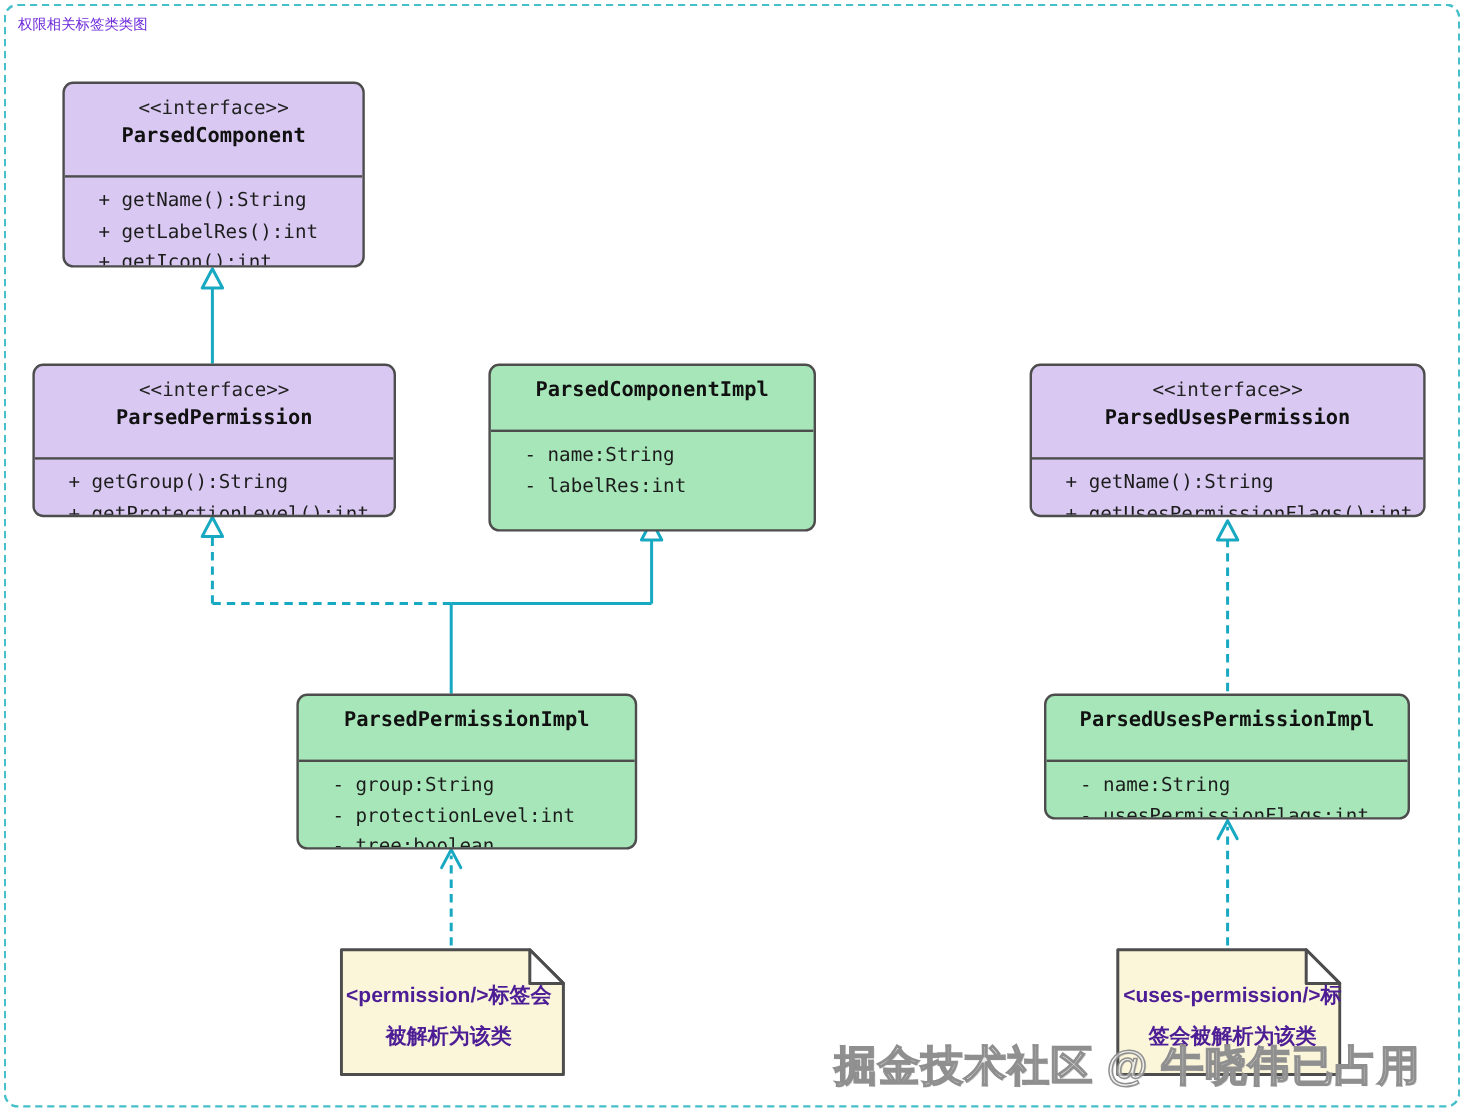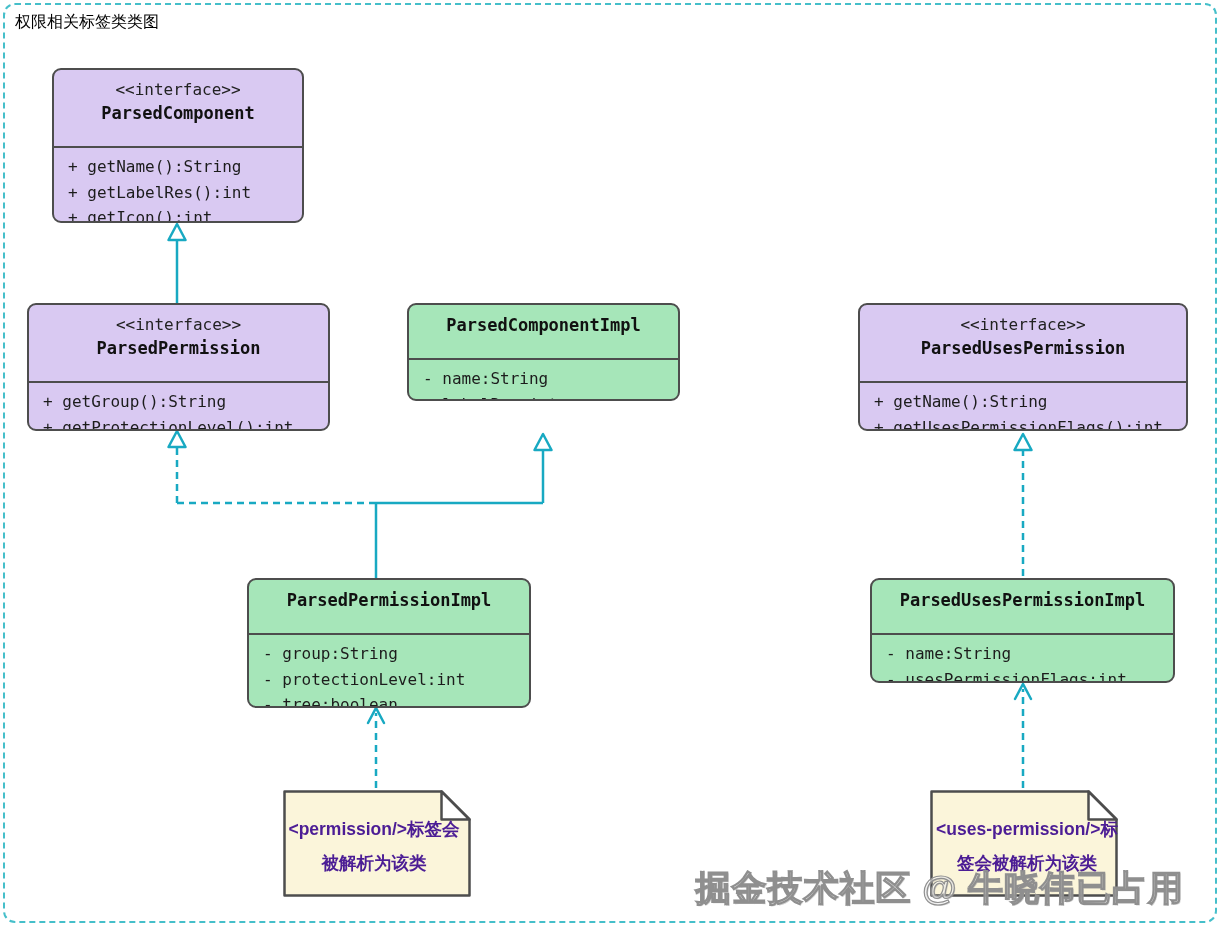--- a/index.html
+++ b/index.html
@@ -12,22 +12,22 @@
   }
   .canvas {
     position: absolute;
     left: 3px; top: 3px; right: 3px; bottom: 3px;
     border: 2px dashed #45bfca;
     border-radius: 12px;
   }
   .diagram-title {
     position: absolute;
     left: 15px; top: 12px;
-    font-size: 16px;
-    color: #000000;
+    font-size: 12px;
+    color: #6d28d9;
   }
   
   .uml-class {
     position: absolute;
     border: 2.5px solid #4d4d4d;
     border-radius: 9px;
     box-sizing: border-box;
     overflow: hidden;
   }
   .uml-class.iface { background: #d9c9f2; }
@@ -43,21 +43,21 @@
     color: #222222;
     line-height: 23px;
   }
   .cname {
     font-family: "DejaVu Sans Mono", monospace;
     font-weight: bold;
     font-size: 17px;
     color: #111111;
     line-height: 25px;
   }
-  .uml-body { padding: 6px 11px 4px 14px; }
+  .uml-body { padding: 6px 11px 4px 28px; }
   .row {
     font-family: "DejaVu Sans Mono", monospace;
     font-size: 16px;
     color: #1c1c1c;
     line-height: 25.5px;
     white-space: pre;
   }
   
   svg.connectors {
     position: absolute;
@@ -154,21 +154,21 @@
   <div class="uml-head">
     <div class="stereo">&lt;&lt;interface&gt;&gt;</div>
     <div class="cname">ParsedPermission</div>
   </div>
   <div class="uml-body">
     <div class="row">+ getGroup():String</div>
     <div class="row">+ getProtectionLevel():int</div>
   </div>
 </div>
 
-<div class="uml-class impl" style="left:407px;top:303px;width:273px;height:98px">
+<div class="uml-class impl" style="left:407px;top:303px;width:273px;height:140px">
   <div class="uml-head">
     <div class="cname">ParsedComponentImpl</div>
   </div>
   <div class="uml-body">
     <div class="row">- name:String</div>
     <div class="row">- labelRes:int</div>
   </div>
 </div>
 
 <div class="uml-class iface" style="left:858px;top:303px;width:330px;height:128px">

